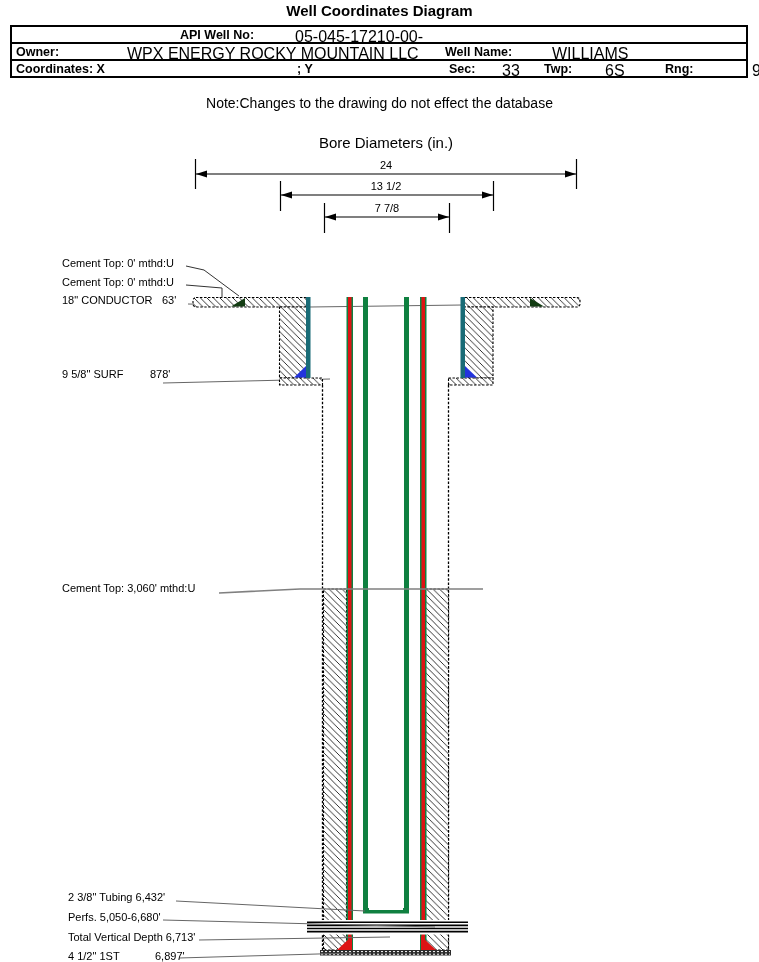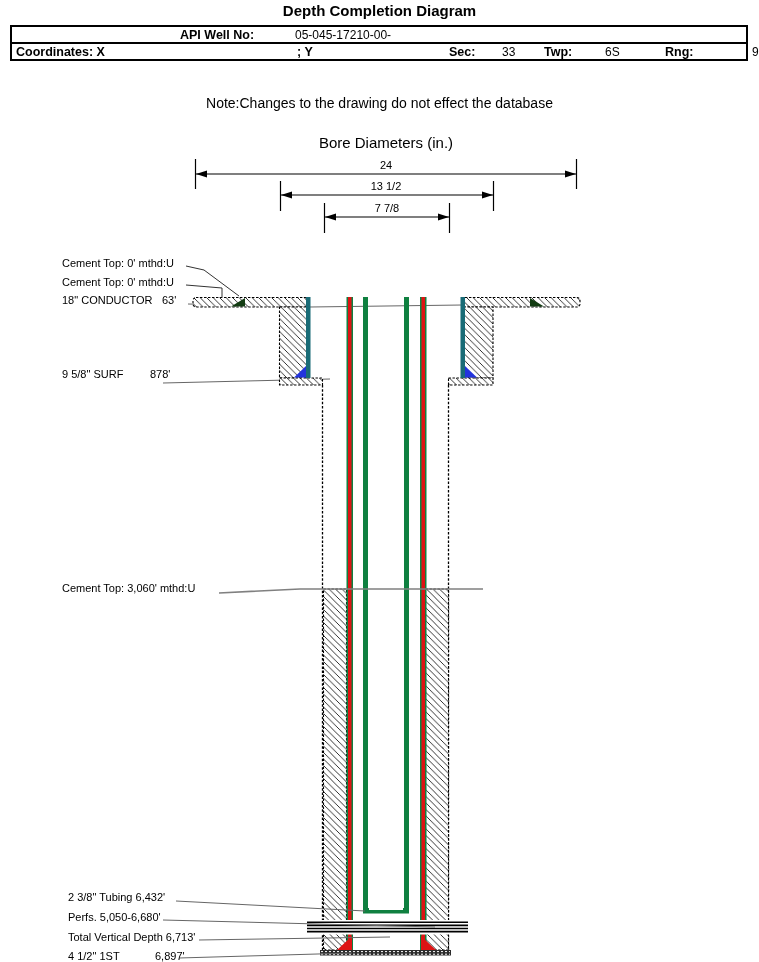--- a/index.html
+++ b/index.html
@@ -3,45 +3,51 @@
 <meta charset="utf-8">
 <style>
   html,body{margin:0;padding:0;background:#fff;}
   .page{position:relative;width:759px;height:962px;background:#fff;
         font-family:"Liberation Sans",sans-serif;color:#000;overflow:hidden;}
   .doc-title{position:absolute;top:2px;left:0;width:100%;text-align:center;
              font-size:15px;font-weight:bold;}
   .hdr-table{position:absolute;left:10px;top:25px;width:734px;border:2px solid #000;}
   .hdr-row{position:relative;height:15px;border-bottom:2px solid #000;}
   .hdr-row:last-child{border-bottom:none;}
-  .hdr-row span{position:absolute;top:1px;white-space:nowrap;font-size:12px;}
+  .hdr-row span{position:absolute;top:1px;white-space:nowrap;font-size:16px;}
   .hdr-row span.b{font-weight:bold;font-size:12.5px;}
   .note{position:absolute;top:95px;left:0;width:100%;text-align:center;font-size:14px;}
   svg.diagram{position:absolute;left:0;top:0;}
   .lbl{font-size:11px;fill:#000;}
   .dimlbl{font-size:11px;fill:#000;text-anchor:middle;}
   .sectitle{font-size:15px;fill:#000;text-anchor:middle;}
   .dim{stroke:#000;stroke-width:1.2;fill:none;}
   .wall{stroke:#000;stroke-width:1.3;stroke-dasharray:2.5 1.7;fill:none;}
   .hrect{stroke:#000;stroke-width:1.1;stroke-dasharray:2.4 1.6;}
   .leader{stroke:#666;stroke-width:1;fill:none;}
   .leaderdark{stroke:#333;stroke-width:1;fill:none;}
   .perfline{stroke:#000;stroke-width:1.6;}
 </style>
 </head>
 <body>
 
 <div class="page">
 
-  <div class="doc-title">Depth Completion Diagram</div>
+  <div class="doc-title">Well Coordinates Diagram</div>
 
   <div class="hdr-table">
     <div class="hdr-row">
       <span class="b" style="left:168px">API Well No:</span>
       <span style="left:283px">05-045-17210-00-</span>
+    </div>
+    <div class="hdr-row">
+      <span class="b" style="left:4px">Owner:</span>
+      <span style="left:115px">WPX ENERGY ROCKY MOUNTAIN LLC</span>
+      <span class="b" style="left:433px">Well Name:</span>
+      <span style="left:540px">WILLIAMS</span>
     </div>
     <div class="hdr-row">
       <span class="b" style="left:4px">Coordinates: X</span>
       <span class="b" style="left:285px">; Y</span>
       <span class="b" style="left:437px">Sec:</span>
       <span style="left:490px">33</span>
       <span class="b" style="left:532px">Twp:</span>
       <span style="left:593px">6S</span>
       <span class="b" style="left:653px">Rng:</span>
       <span style="left:740px">96W</span>

